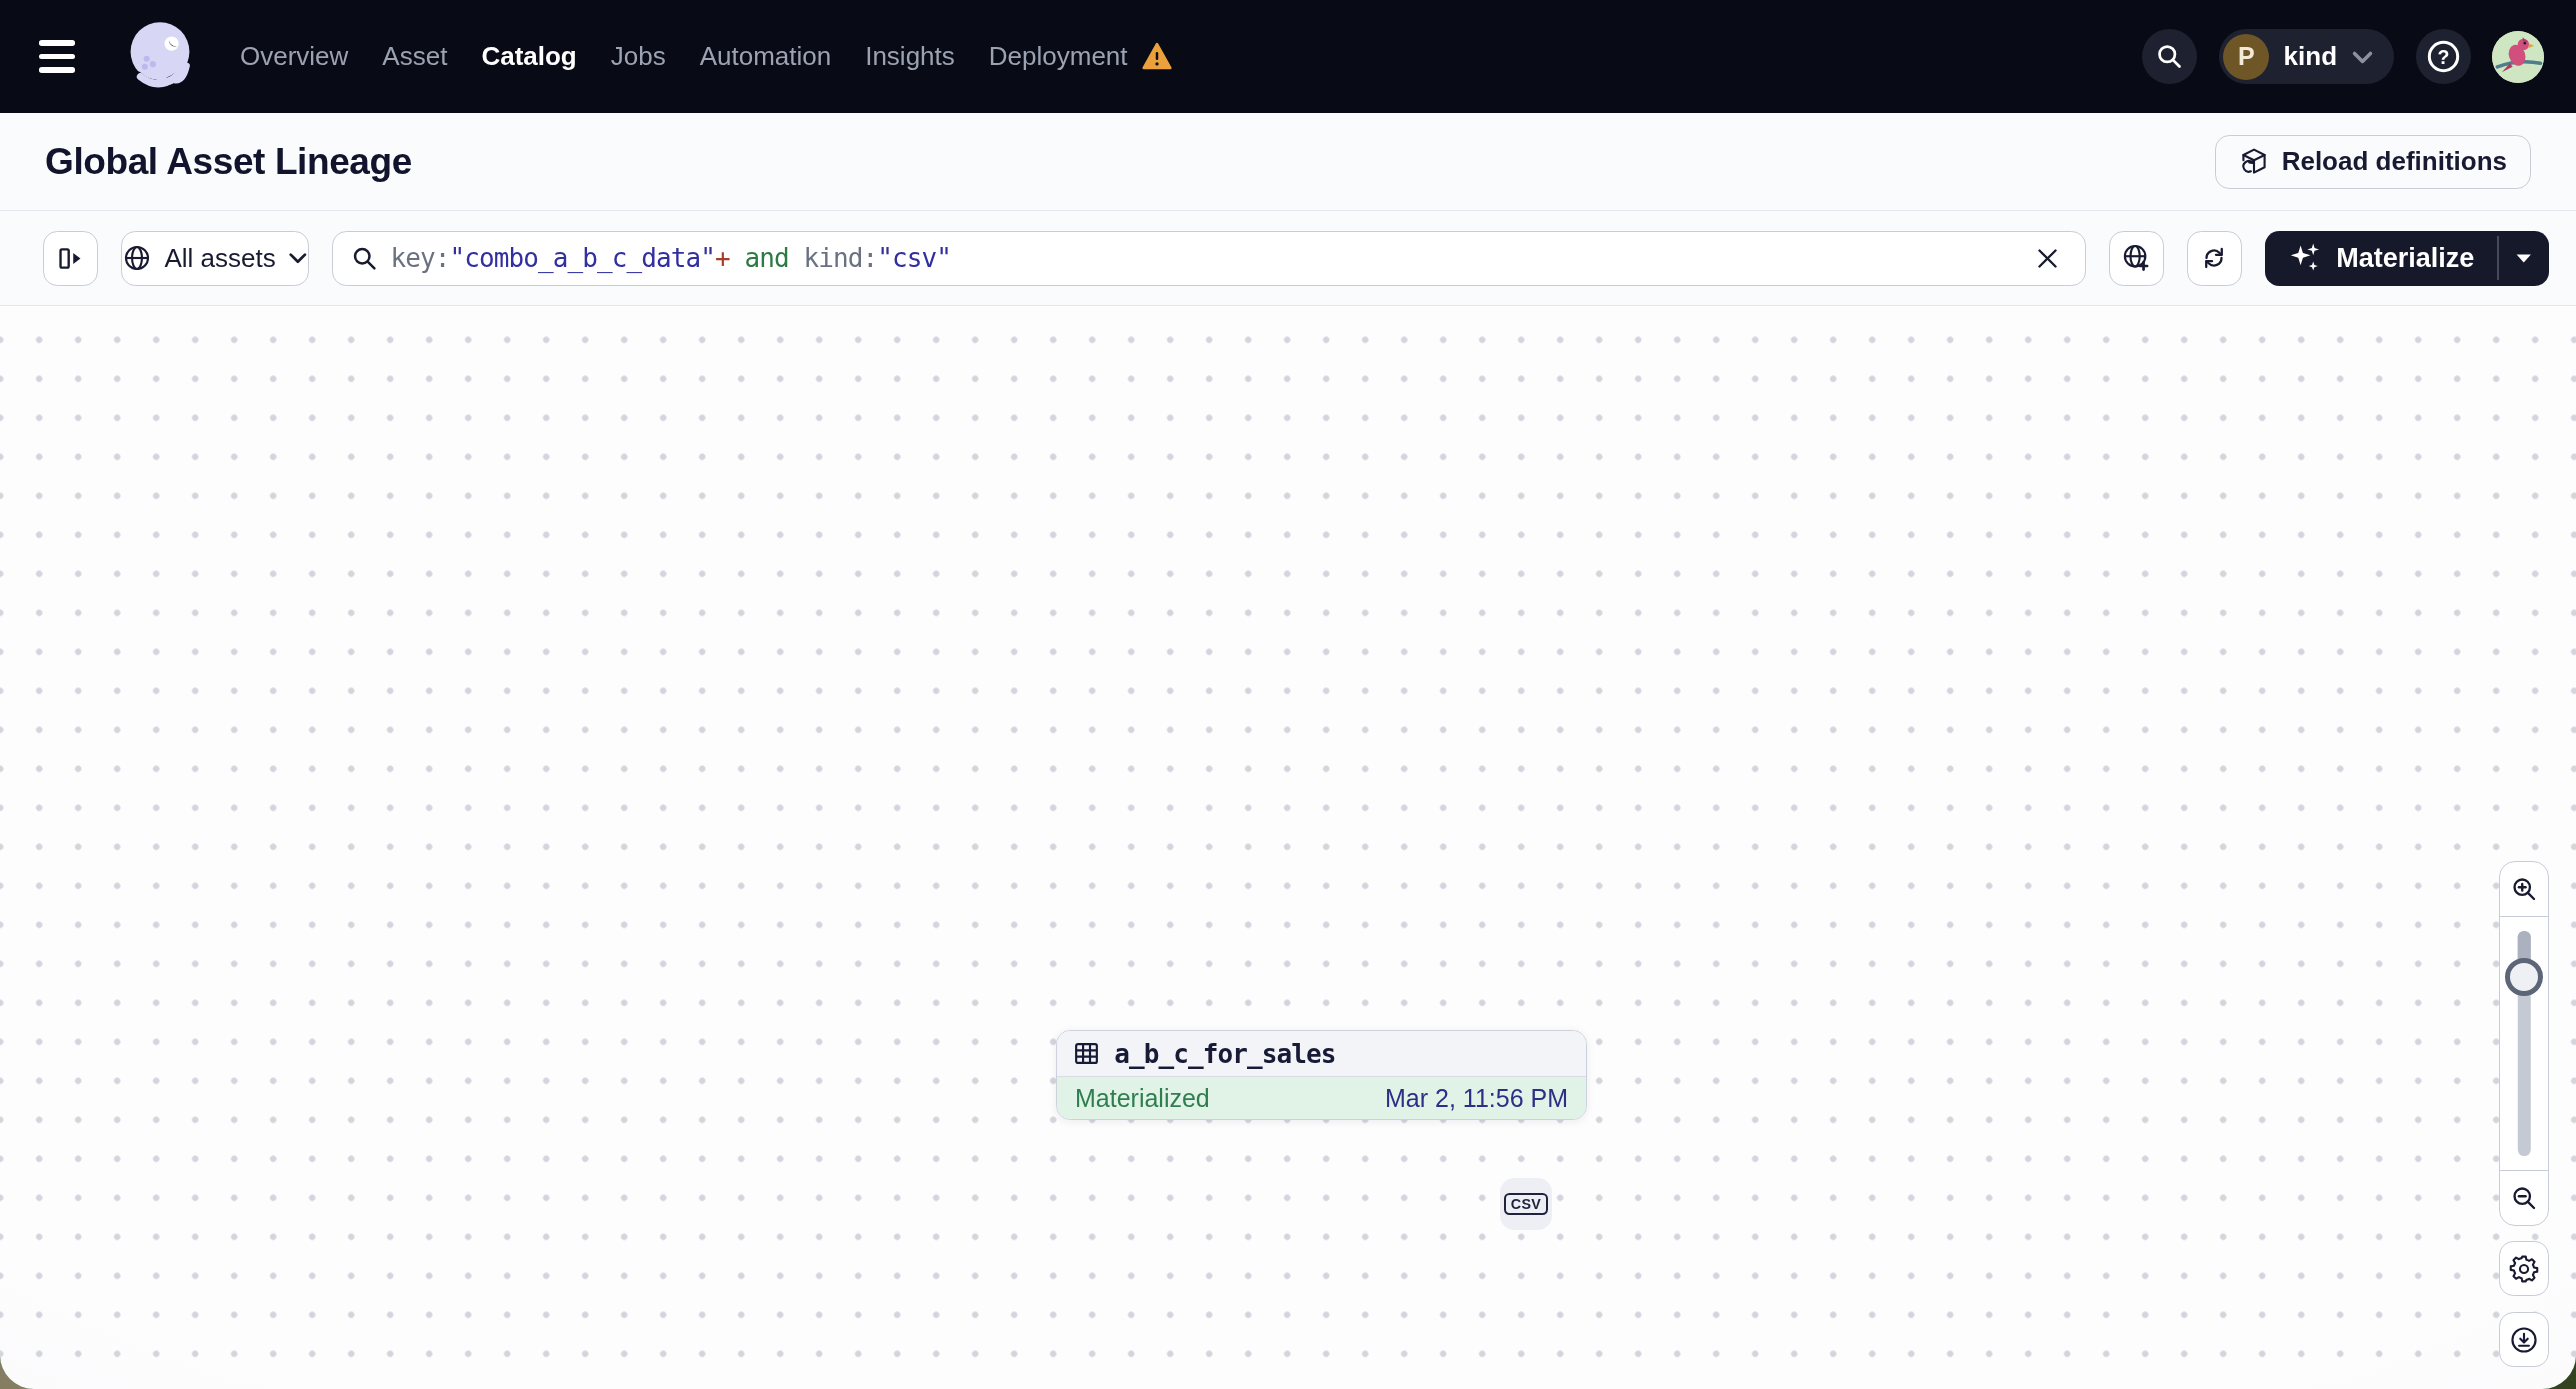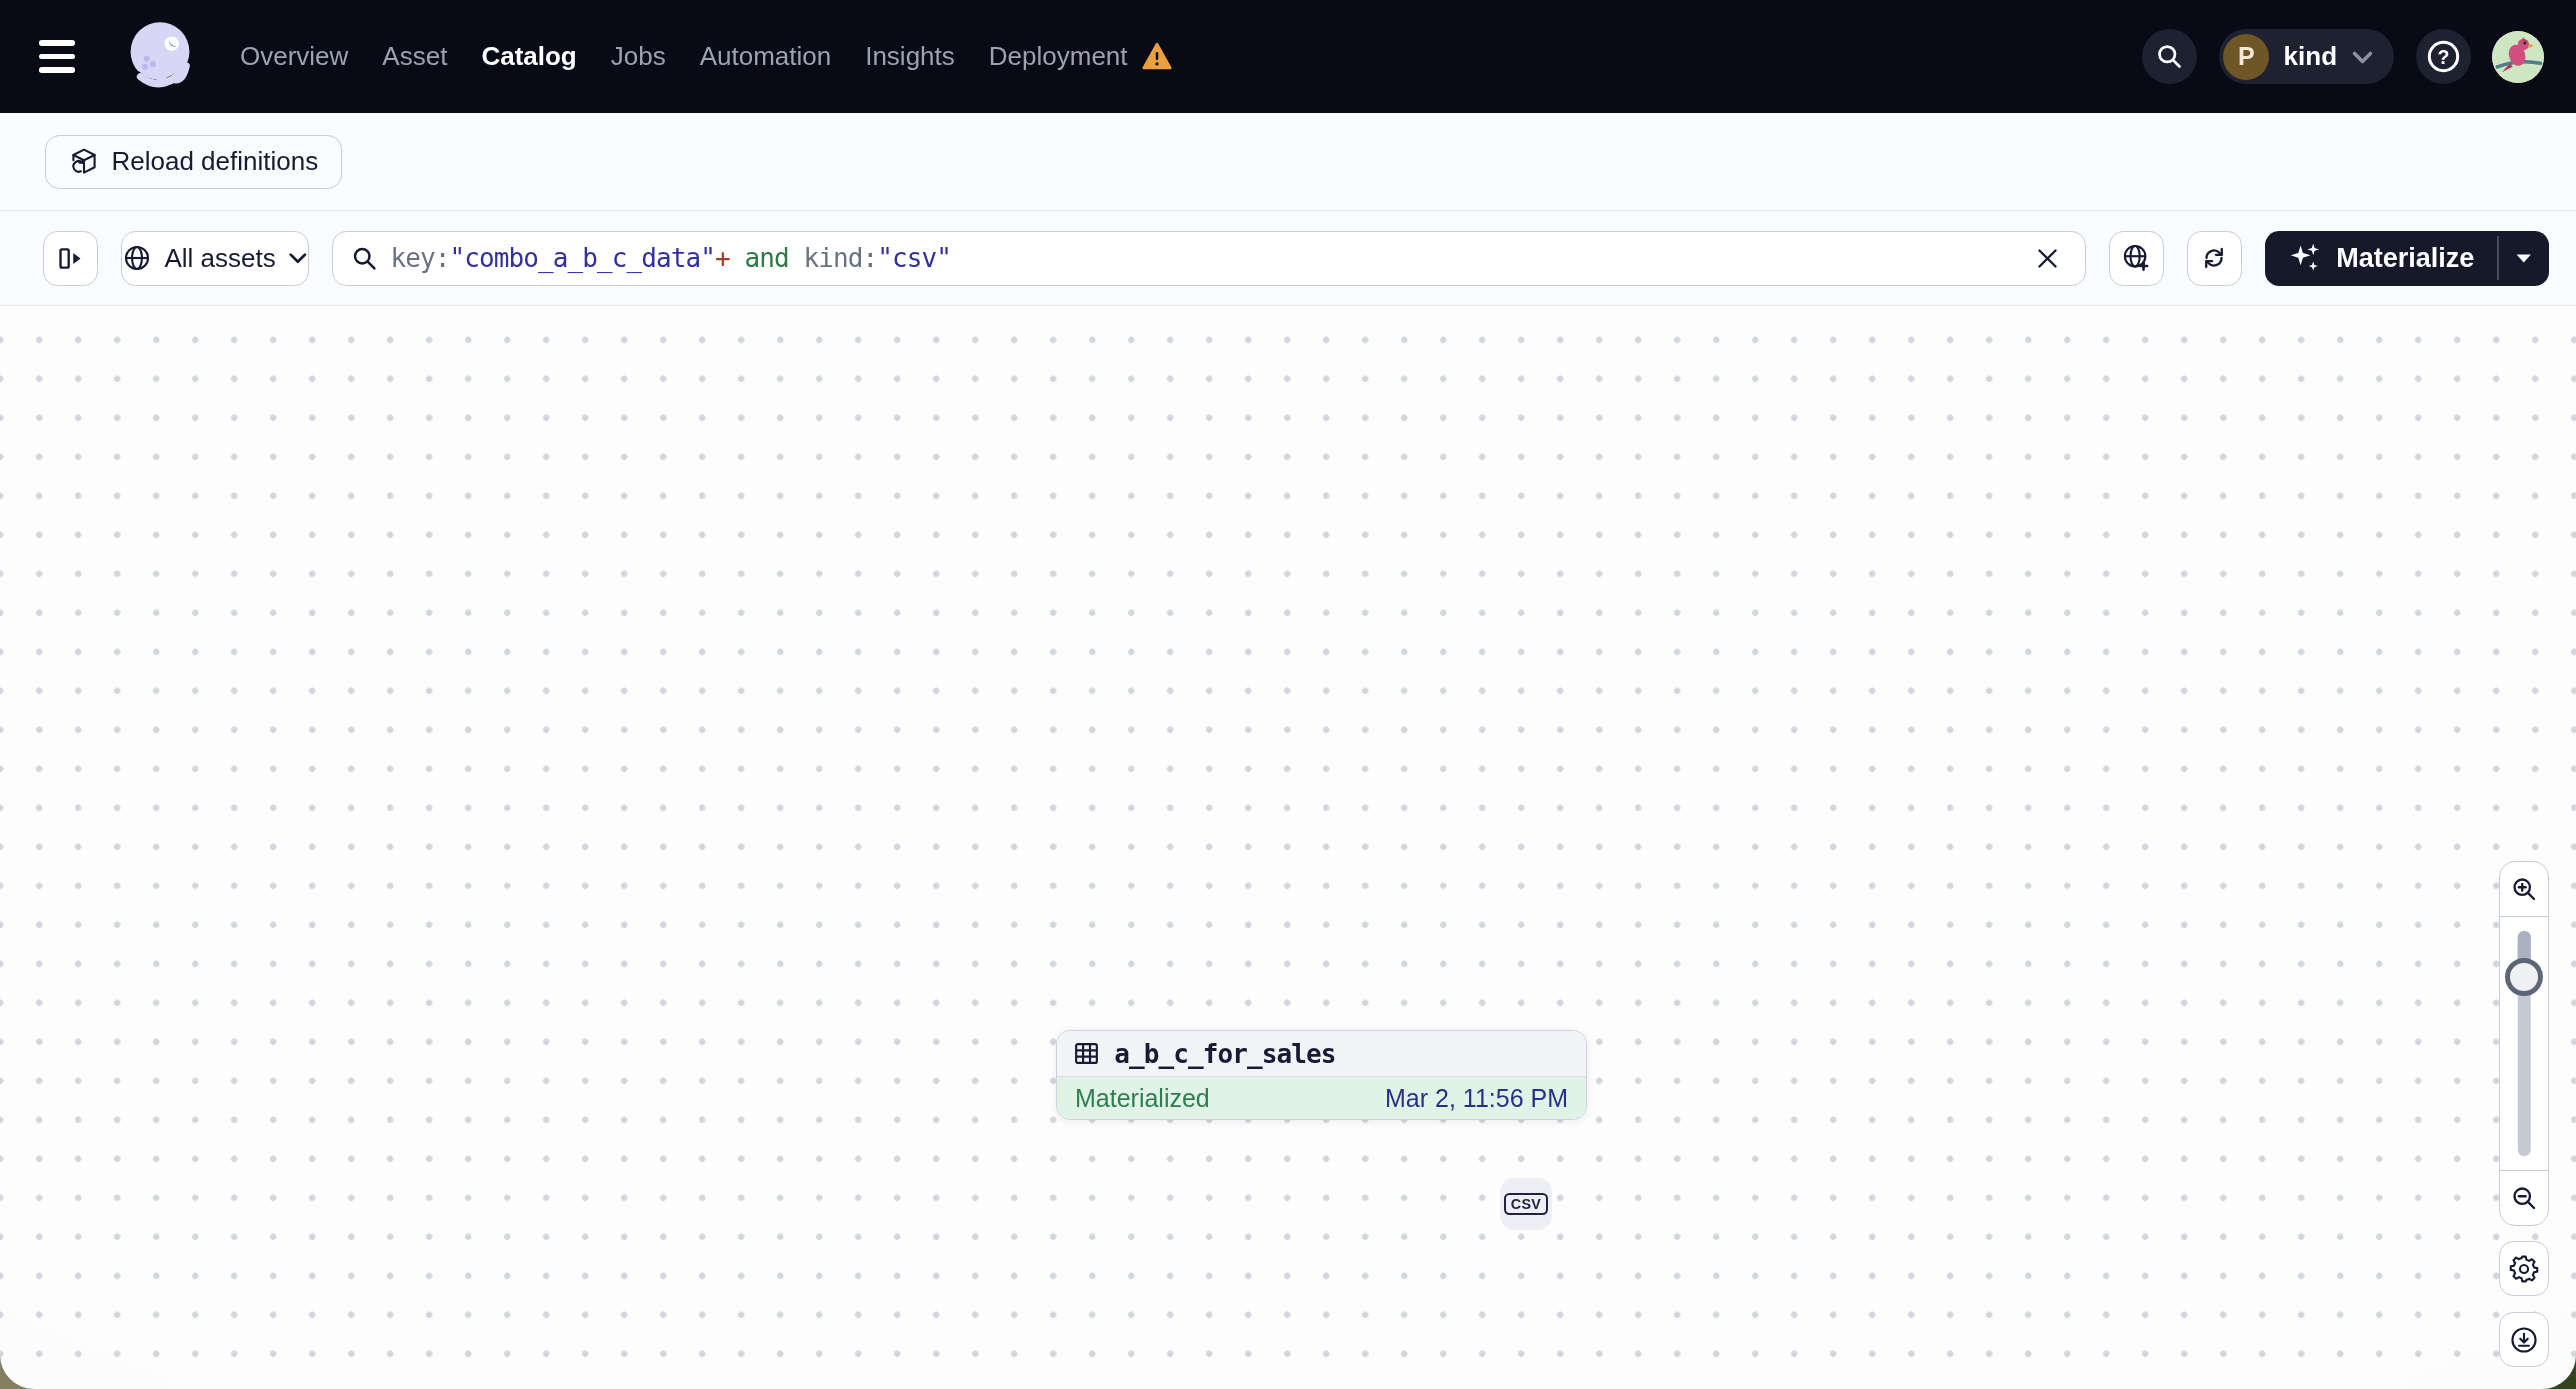--- a/index.html
+++ b/index.html
@@ -52,21 +52,21 @@
   .page-header {
     position:absolute; left:0; top:113px; right:0; height:98px;
     background:#fafbfd; border-bottom:1.8px solid #e4e7ed;
     display:flex; align-items:center; justify-content:space-between;
     padding:0 45px;
   }
   .page-title { font-size:37px; font-weight:700; color:#11142c; letter-spacing:-0.4px; }
   .reload-btn {
     height:54px; border:1.8px solid #c7ccd7; border-radius:14.3px; background:transparent;
     display:flex; align-items:center; gap:12.5px; padding:0 23px; cursor:pointer;
-    font-size:26px; color:#171a30; font-family:"Liberation Sans", sans-serif;
+    font-size:26px; color:#171a30; font-family:"Liberation Sans", sans-serif;font-weight:bold;
   }
 
   
   .toolbar {
     position:absolute; left:0; top:211px; right:0; height:95px;
     background:#fafbfd; border-bottom:1.8px solid #e4e7ed;
     display:flex; align-items:center; gap:23px; padding:0 27px 0 43px;
   }
   .tb-btn {
     height:55px; min-width:55px; border:1.8px solid #c7ccd7; border-radius:14.3px; background:#ffffff;
@@ -248,20 +248,21 @@
           <circle cx="35" cy="15" r="6.4" fill="#d14f7c"></circle>
           <path d="M34 7 L40 12 L35 13 Z" fill="#b13a63"></path>
           <polygon points="41,14 47,16.5 41,19" fill="#e2a13c"></polygon>
           <circle cx="36.6" cy="13.6" r="1.4" fill="#1c1030"></circle>
         </svg>
       </button>
     </div>
   </nav>
 
   <header class="page-header">
+    <h1 class="page-title">Global Asset Lineage</h1>
     <button class="reload-btn">
       <span>
         <svg width="30" height="30" viewBox="0 0 34 34" fill="none" stroke="#171a30" stroke-width="2.4" stroke-linejoin="round" stroke-linecap="round">
           <path d="M17 3 L29 9 L17 15 L5 9 Z"></path>
           <path d="M29 9 V23 L17 29 V15"></path>
           <path d="M5 9 V15"></path>
           <path d="M13.5 27.5 A6 6 0 1 1 15 17.5"></path>
           <polyline points="15.5,14.5 15,18 11.5,17.5"></polyline>
         </svg>
       </span>

